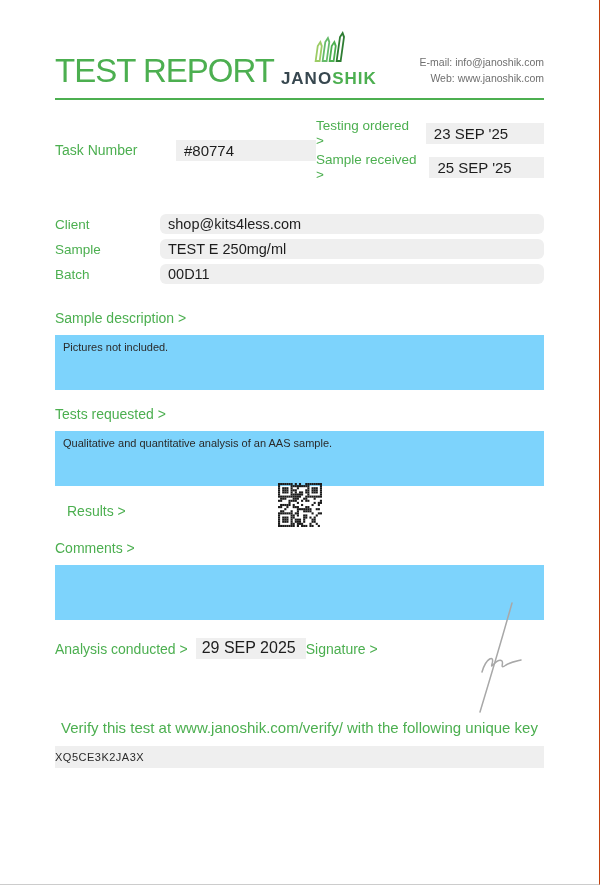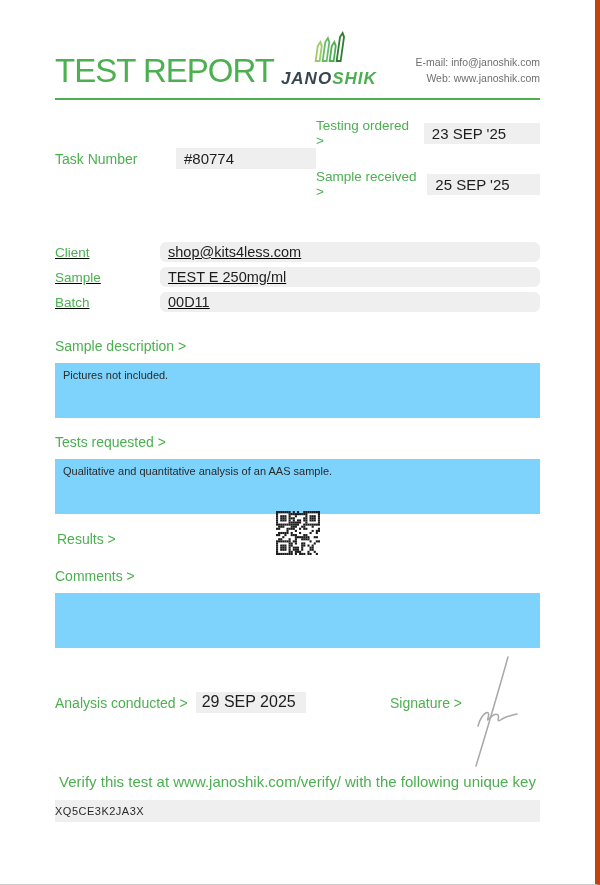--- a/index.html
+++ b/index.html
@@ -1,77 +1,77 @@
 <!DOCTYPE html>
 <html><head>
 <meta charset="utf-8">
 <style>
   * { margin:0; padding:0; box-sizing:border-box; }
   html,body { width:600px; background:#fbfbfb; }
   body { font-family:"Liberation Sans", sans-serif; }
   .page {
     width:600px; height:885px; background:#ffffff; position:relative;
-    border-right:5px solid #c2410c; border-bottom:1px solid #cccccc;
+    border-right:1px solid #c2410c; border-bottom:1px solid #cccccc;
     padding:28px 55px 1px 55px; overflow:hidden;
   }
   
   .header { display:flex; align-items:flex-start; height:68px; }
   .title {
     flex:1; font-size:33px; letter-spacing:-1px; color:#4caf50;
     font-weight:normal; padding-top:24px; white-space:nowrap;
   }
-  .brand { width:110px; text-align:center; padding-top:2px;font-style:italic; }
+  .brand { width:110px; text-align:center; padding-top:2px; }
   .brand-text { font-size:17px; font-weight:bold; letter-spacing:1px; margin-top:1px; }
   .brand-dark { color:#37474f; }
   .brand-green { color:#4caf50; }
   .contact { flex:1; text-align:right; font-size:10.5px; color:#6f6f6f; padding-top:26px; line-height:1.55; }
   .divider { height:2px; background:#4caf50; margin-top:2px; }
 
   
   .meta { display:flex; justify-content:space-between; margin-top:18px; }
   .task { display:flex; align-items:center; }
   .green-label { color:#4caf50; font-size:14px; }
   .task .green-label { width:105px; }
   .val-box { background:#efefef; color:#1d1d1d; font-size:15px; padding:2px 8px; }
   .task .val-box { width:140px; height:21px;margin-left:16px; }
-  .dates { display:flex; flex-direction:column; gap:21px;justify-content:space-between; }
+  .dates { display:flex; flex-direction:column; gap:4px;justify-content:space-between; }
   .date-row { display:flex; align-items:center; justify-content:flex-end; }
   .date-row .green-label { font-size:13.5px; margin-right:8px; }
   .date-row .val-box { width:121px; height:21px; white-space:nowrap; }
 
   
-  .details { margin-top:43px;text-decoration:underline; }
+  .details { margin-top:32px; }
   .drow { display:flex; align-items:center; margin-bottom:5px; }
   .drow .green-label { width:105px; font-size:13.5px; }
   .drow .val-box { flex:1; height:20px; padding:2px 8px; font-size:14.5px;border-radius:6px; }
 
   
   .sec-heading { color:#4caf50; font-size:14px; }
   .sec-box { background:#7dd3fc; height:55px; margin-top:9px; padding:6px 8px; font-size:11px; color:#2a2a2a; }
   .sec-sample { margin-top:26px; }
   .sec-tests  { margin-top:16px; }
 
   
   .sec-results { position:relative; margin-top:0; }
   .qr-wrap { width:46px; height:44px; margin:-3px auto 0 auto; }
-  .results-heading { position:absolute; left:2px; top:20px; }
+  .results-heading { position:absolute; left:12px; top:20px; }
   table.rtable {
     width:100%; border-collapse:separate; border-spacing:0 2px;
     border:2px solid #4caf50; margin-top:1px; background:#fff;
   }
   table.rtable td {
     border:1px solid #4caf50; width:50%; height:19px;
     font-size:12px; color:#1d1d1d; padding:2px 8px;
   }
 
   
   .sec-comments { margin-top:13px; }
 
   
-  .conducted { display:flex; justify-content:space-between; margin-top:44px; position:relative; }
+  .conducted { display:flex; justify-content:flex-start; margin-top:18px; position:relative; }
   .conducted-left { display:flex; align-items:center; }
   .conducted-left .green-label { margin-right:8px; white-space:nowrap; }
   .conducted-left .val-box { font-size:16px; padding:1px 10px 2px 6px; white-space:nowrap; }
   .sig-group { display:flex; align-items:center; margin-right:78px; }
   .signature-svg { position:absolute; right:18px; top:-38px; }
 
   .verify { margin-top:60px; text-align:center; color:#4caf50; font-size:15px; }
   .key-bar {
     margin-top:10px; background:#efefef; height:22px; line-height:22px;
     font-size:11px; color:#2a2a2a; letter-spacing:0.5px;

